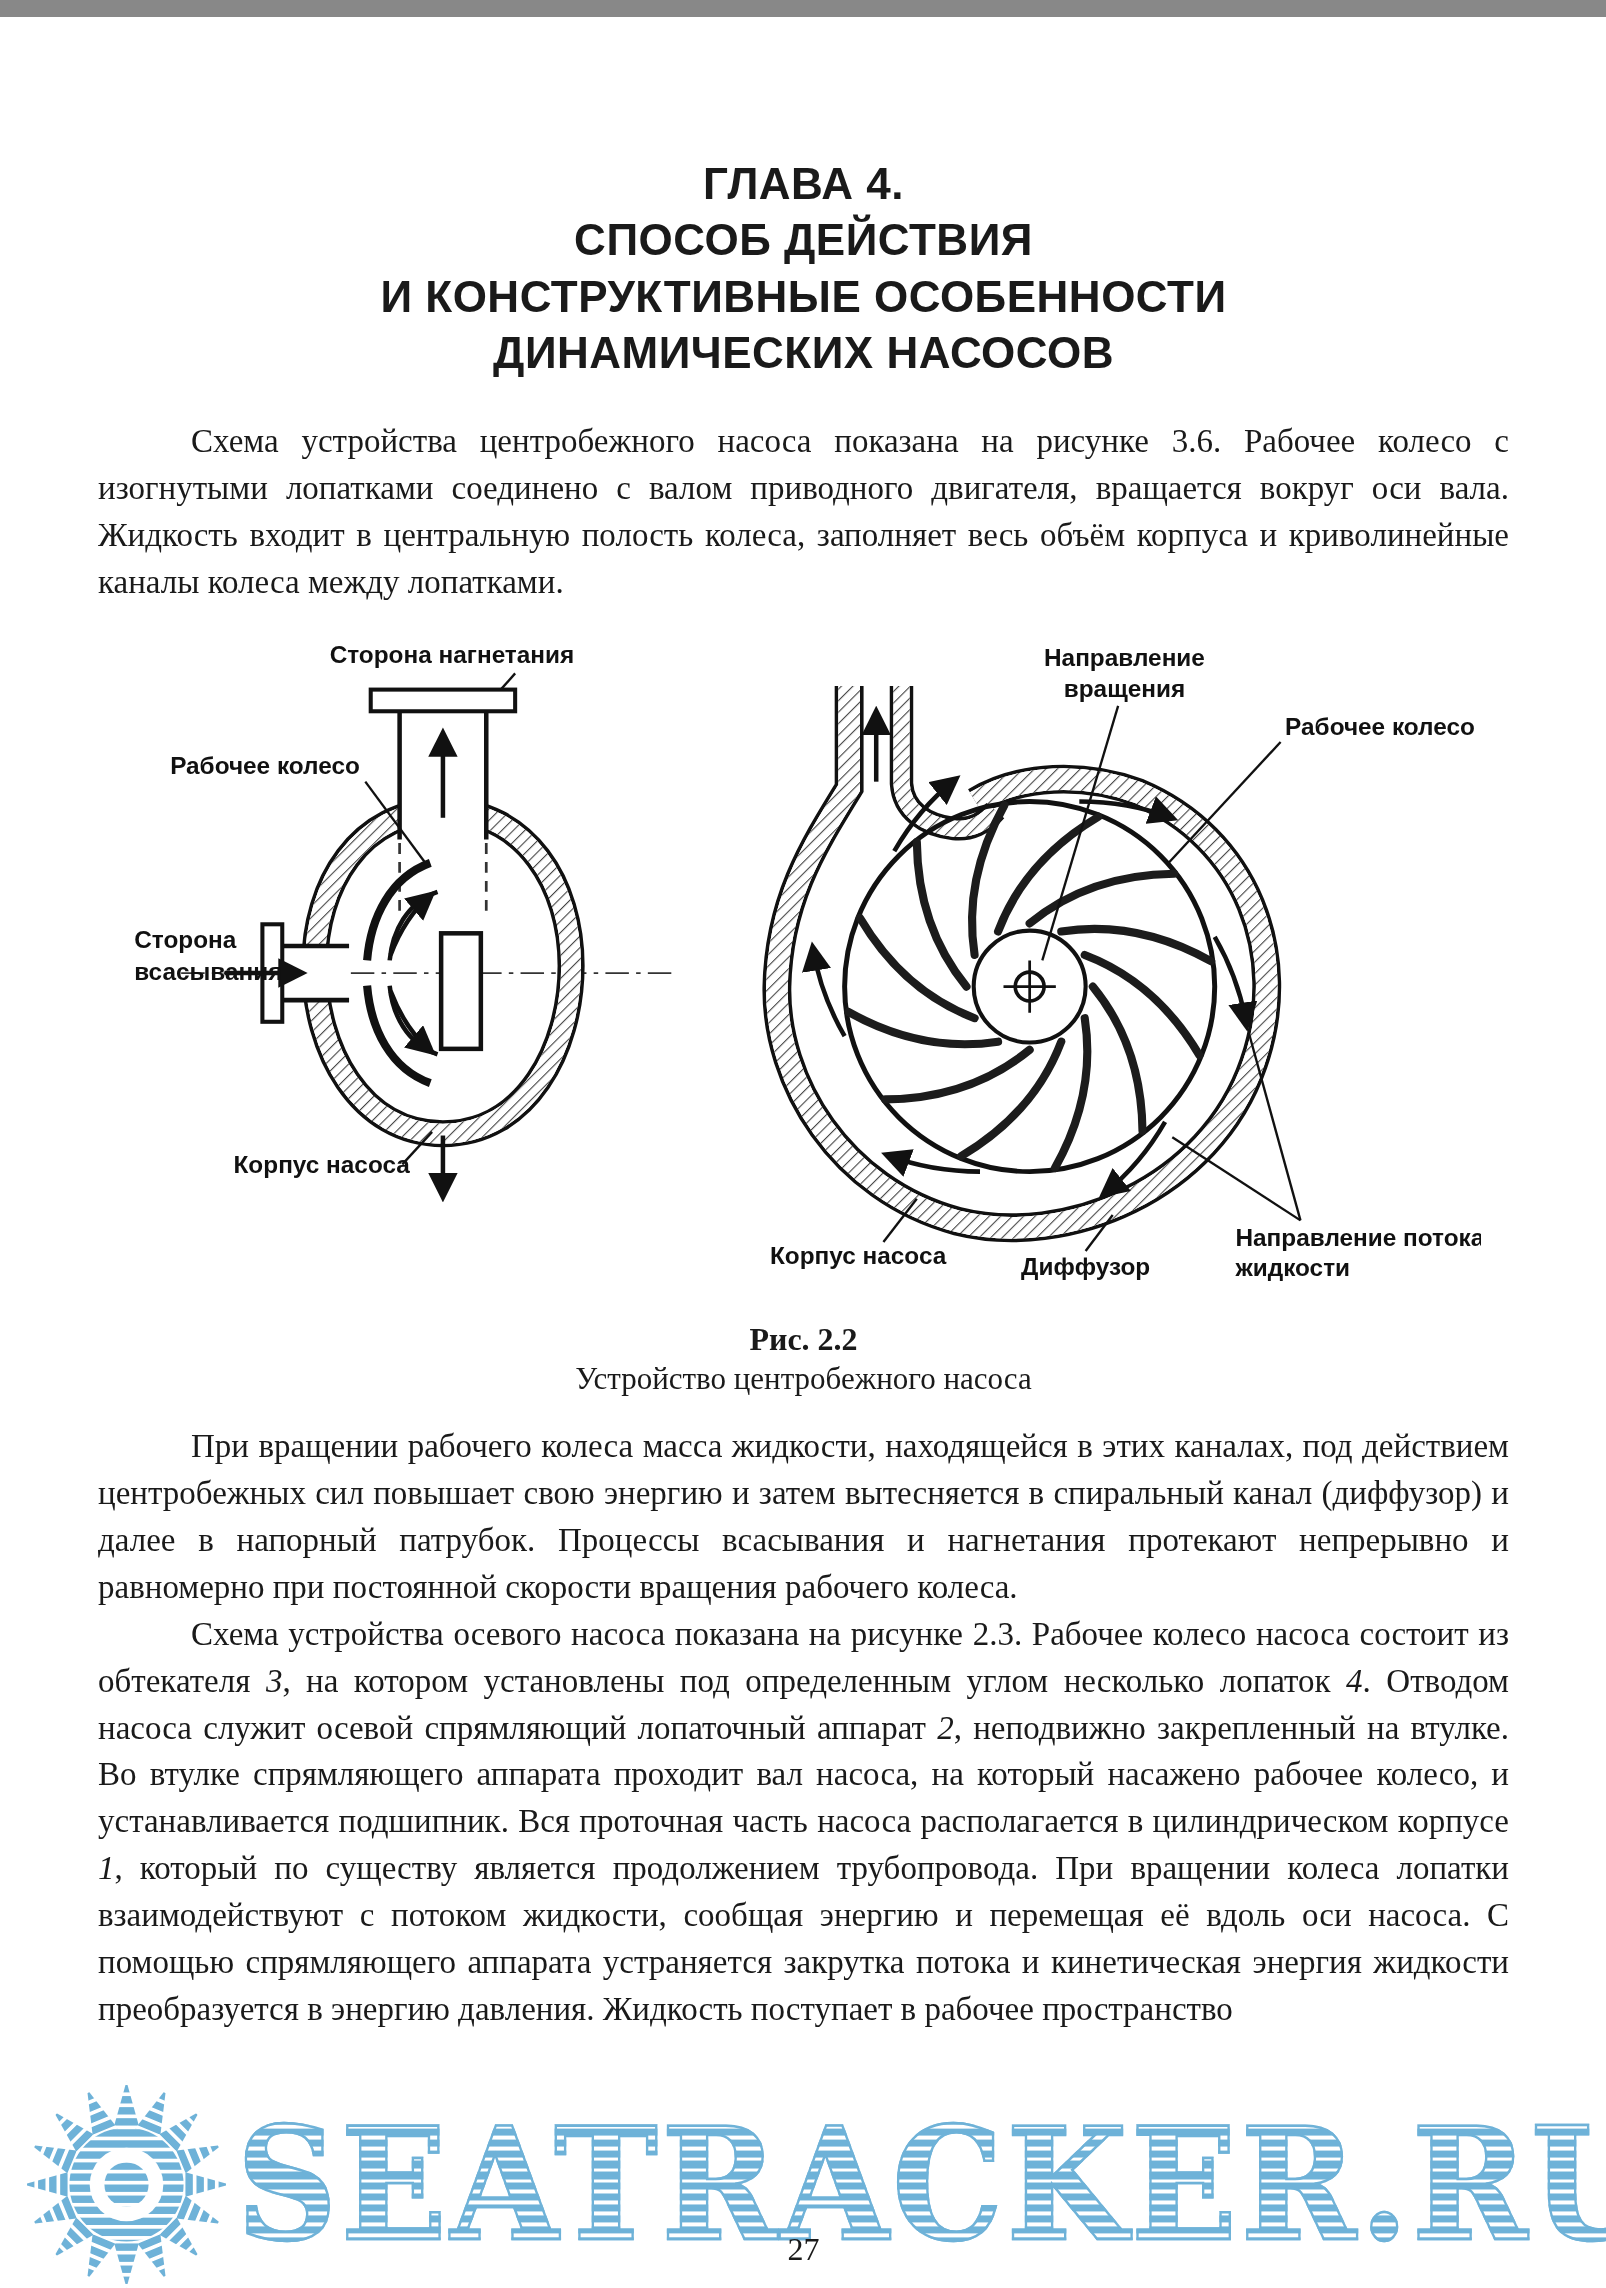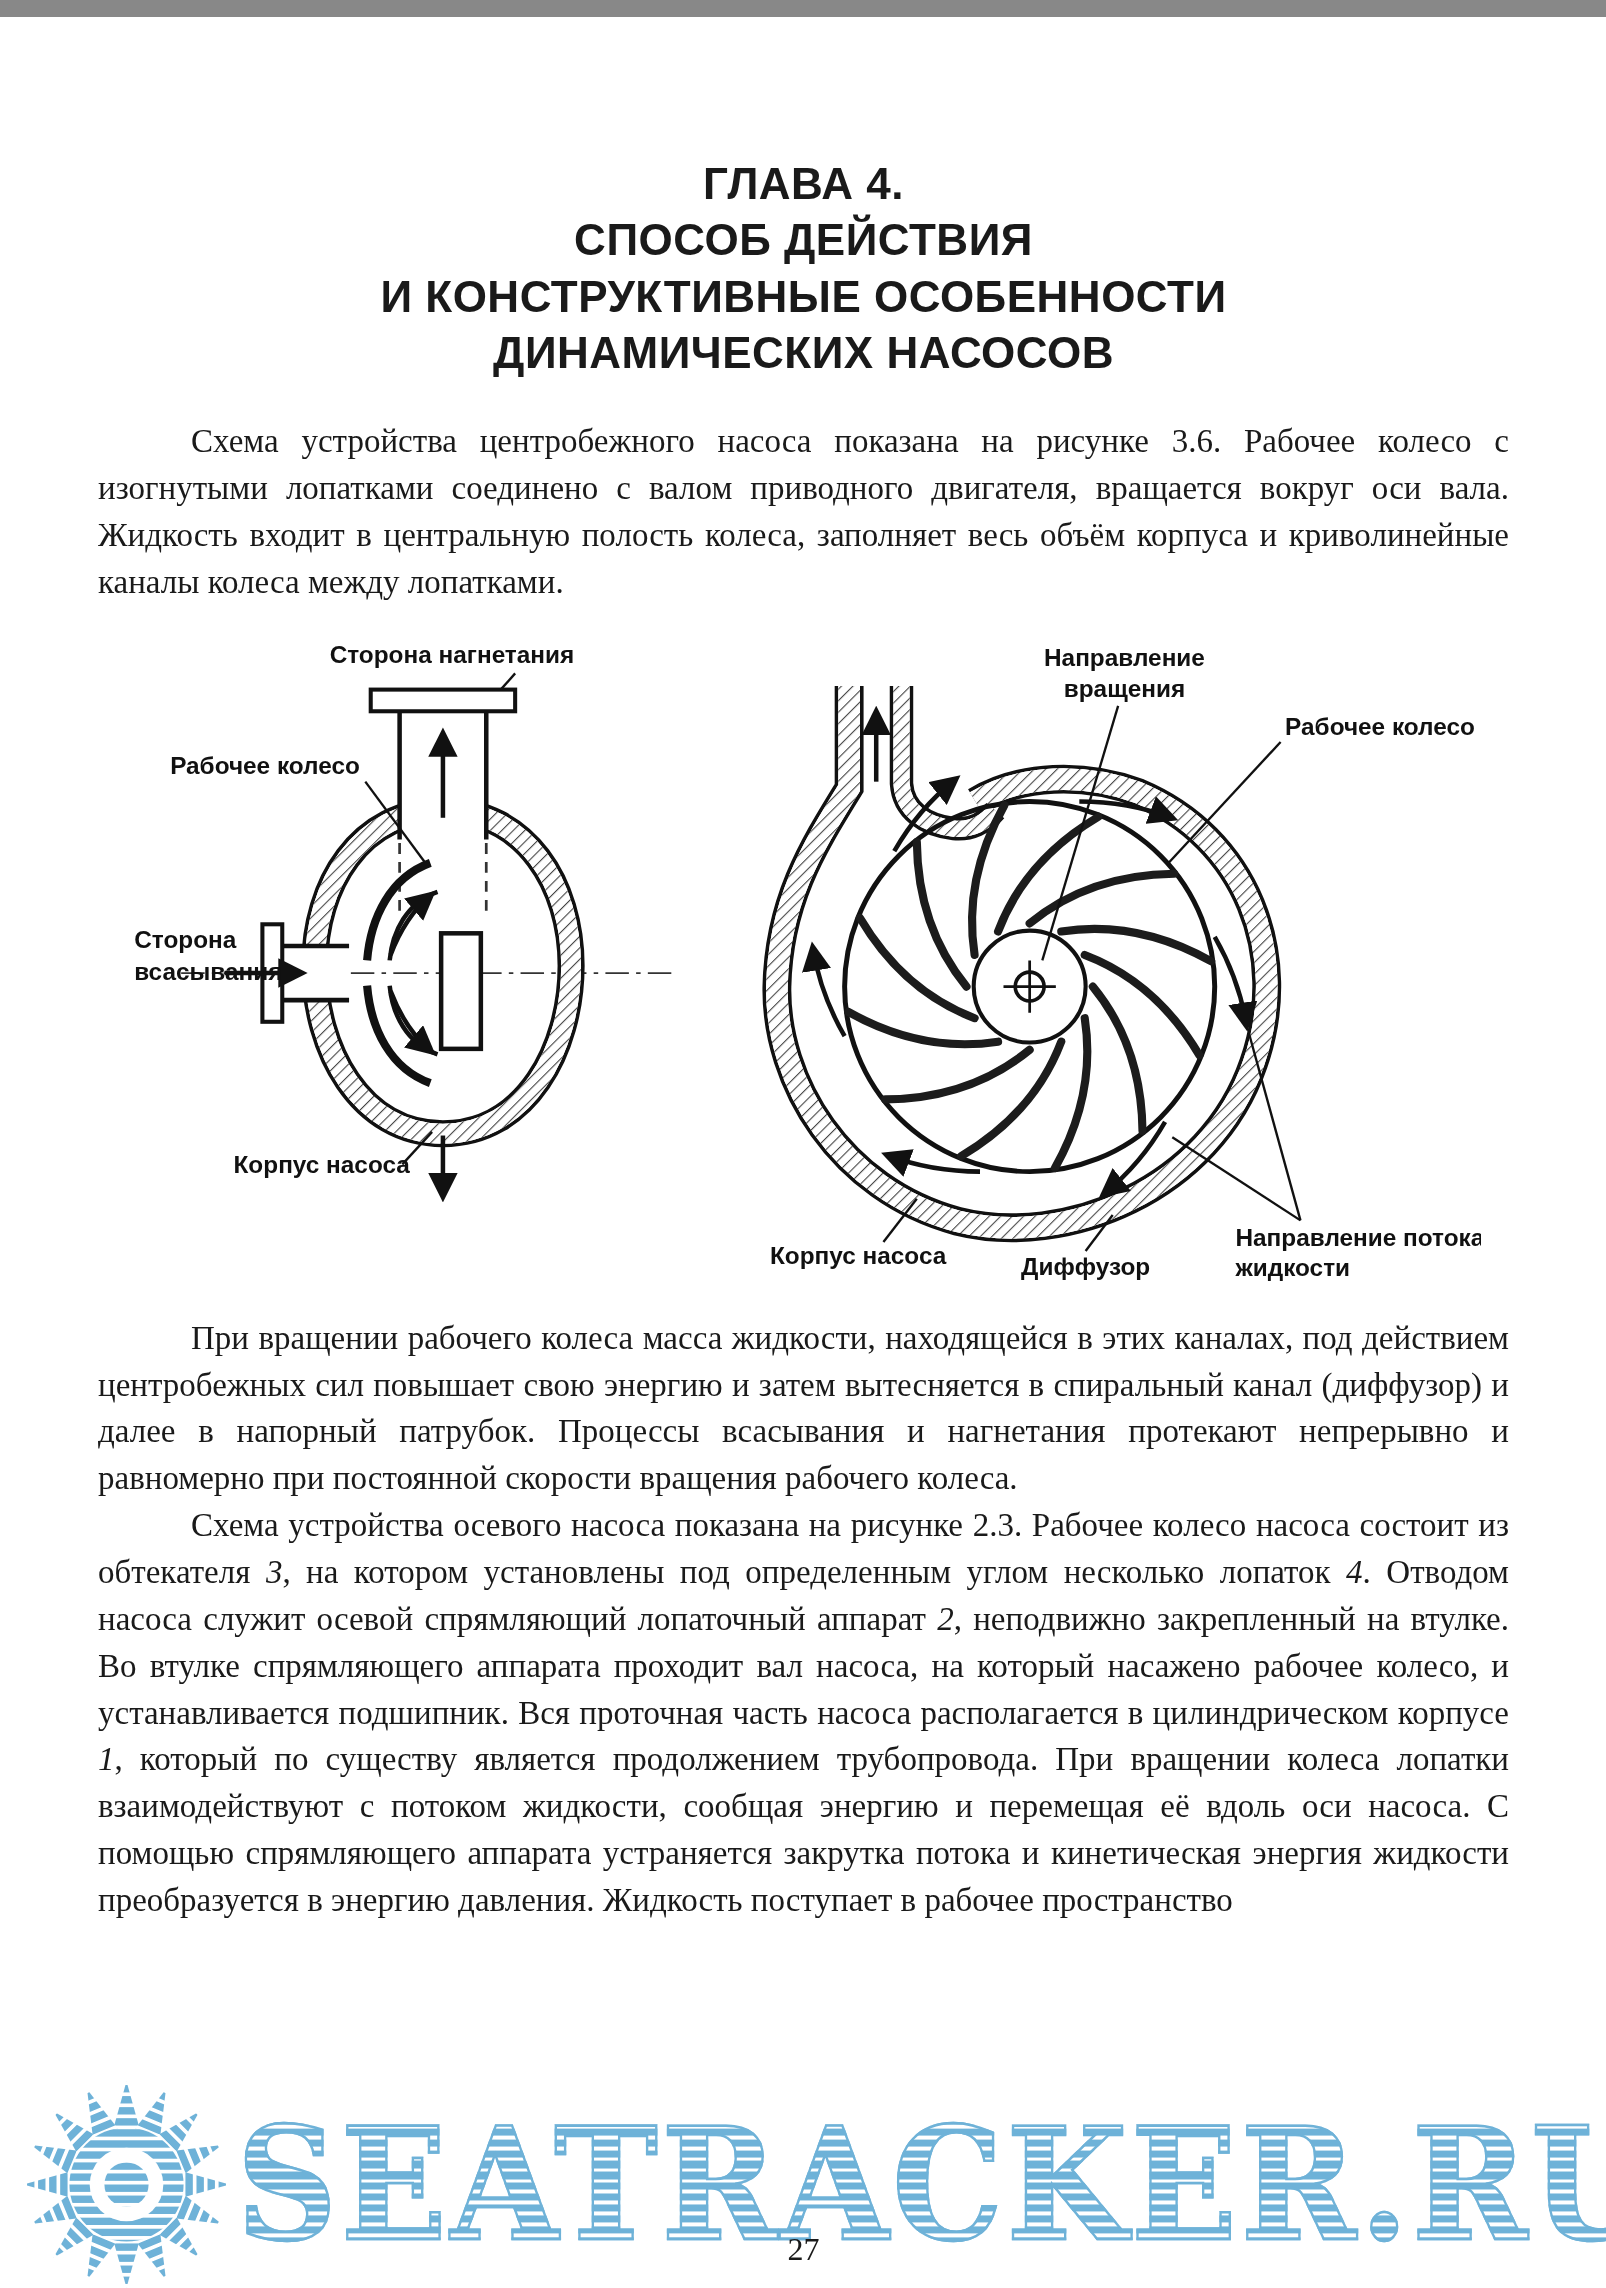--- a/index.html
+++ b/index.html
@@ -229,20 +229,24 @@
 
             <text class="lbl" x="1228" y="682" text-anchor="start">Направление потока</text>
             <text class="lbl" x="1228" y="716" text-anchor="start">жидкости</text>
             <path class="lead" d="M1300 654 L1243 447"></path>
             <path class="lead" d="M1300 654 L1158 562"></path>
           </g>
         </g>
       </svg>
     </div>
 
+    <div class="figcap">
+      <div class="num">Рис. 2.2</div>
+      <div class="txt">Устройство центробежного насоса</div>
+    </div>
 
     <p class="par p2">При вращении рабочего колеса масса жидкости, находящейся в этих каналах, под действием центробежных сил повышает свою энергию и затем вытесняется в спиральный канал (диффузор) и далее в напорный патрубок. Процессы всасывания и нагнетания протекают непрерывно и равномерно при постоянной скорости вращения рабочего колеса.</p>
 
     <p class="par"><span>Схема устройства осевого насоса показана на рисунке 2.3. Рабочее колесо насоса состоит из обтекателя </span><i>3</i><span>, на котором установлены под определенным углом несколько лопаток </span><i>4</i><span>. Отводом насоса служит осевой спрямляющий лопаточный аппарат </span><i>2</i><span>, неподвижно закрепленный на втулке. Во втулке спрямляющего аппарата проходит вал насоса, на который насажено рабочее колесо, и устанавливается подшипник. Вся проточная часть насоса располагается в цилиндрическом корпусе </span><i>1</i><span>, который по существу является продолжением трубопровода. При вращении колеса лопатки взаимодействуют с потоком жидкости, сообщая энергию и перемещая её вдоль оси насоса. С помощью спрямляющего аппарата устраняется закрутка потока и кинетическая энергия жидкости преобразуется в энергию давления. Жидкость поступает в рабочее пространство</span></p>
 
   </div>
 
   <div class="watermark">
     <svg class="wm-sun" width="221" height="221" viewBox="-120 -120 240 240">
       <defs>

